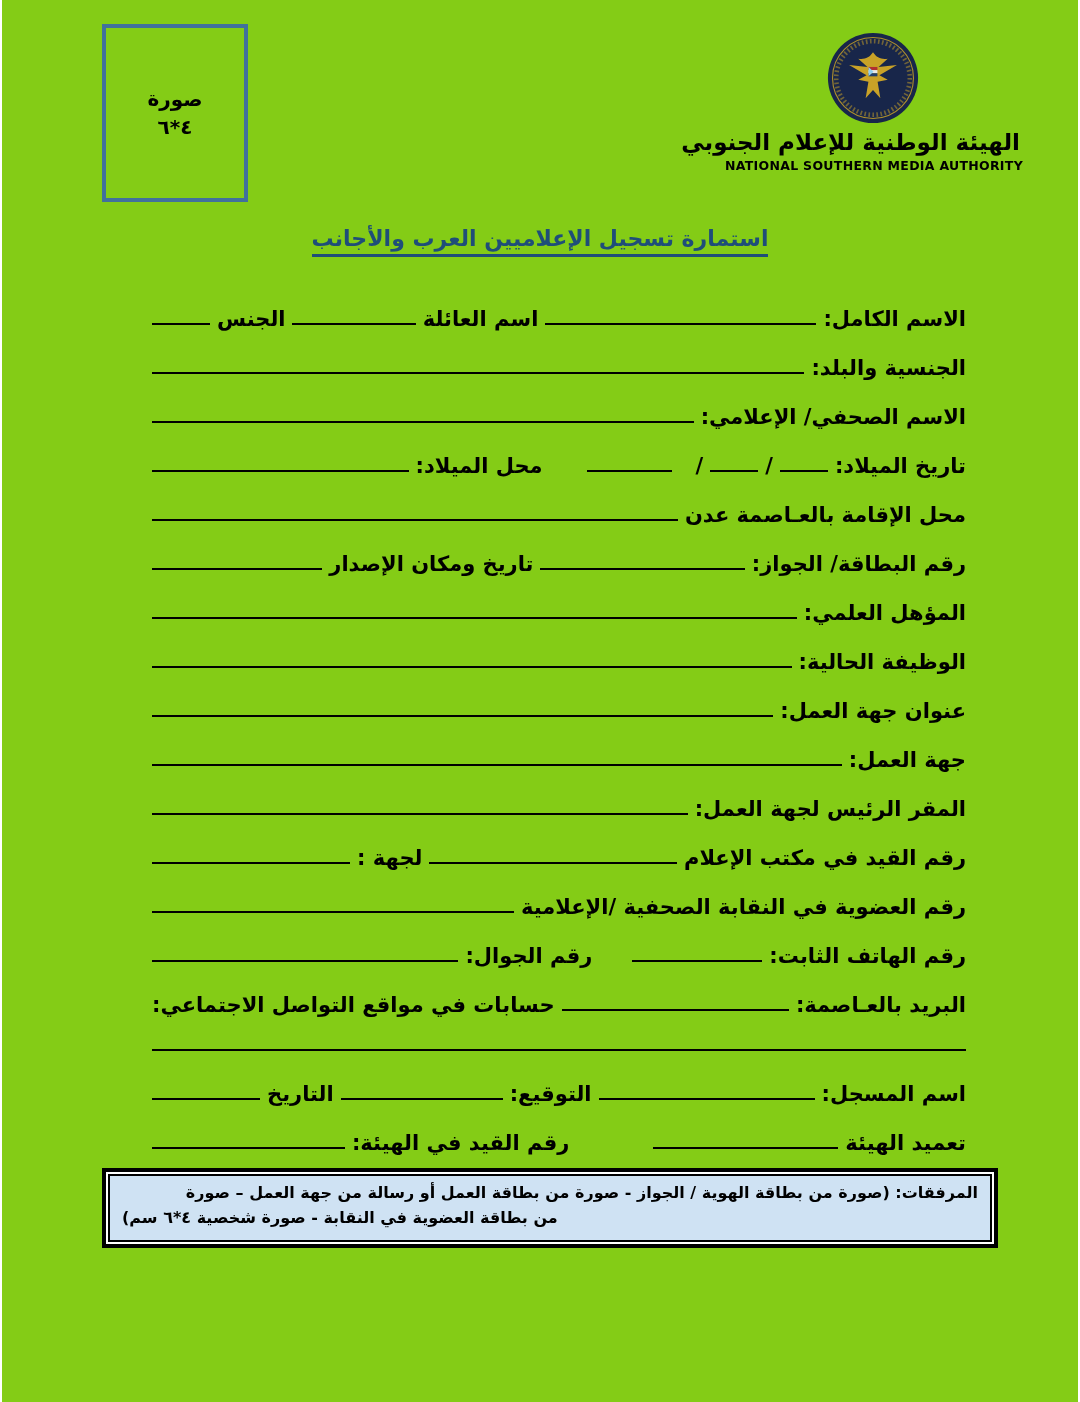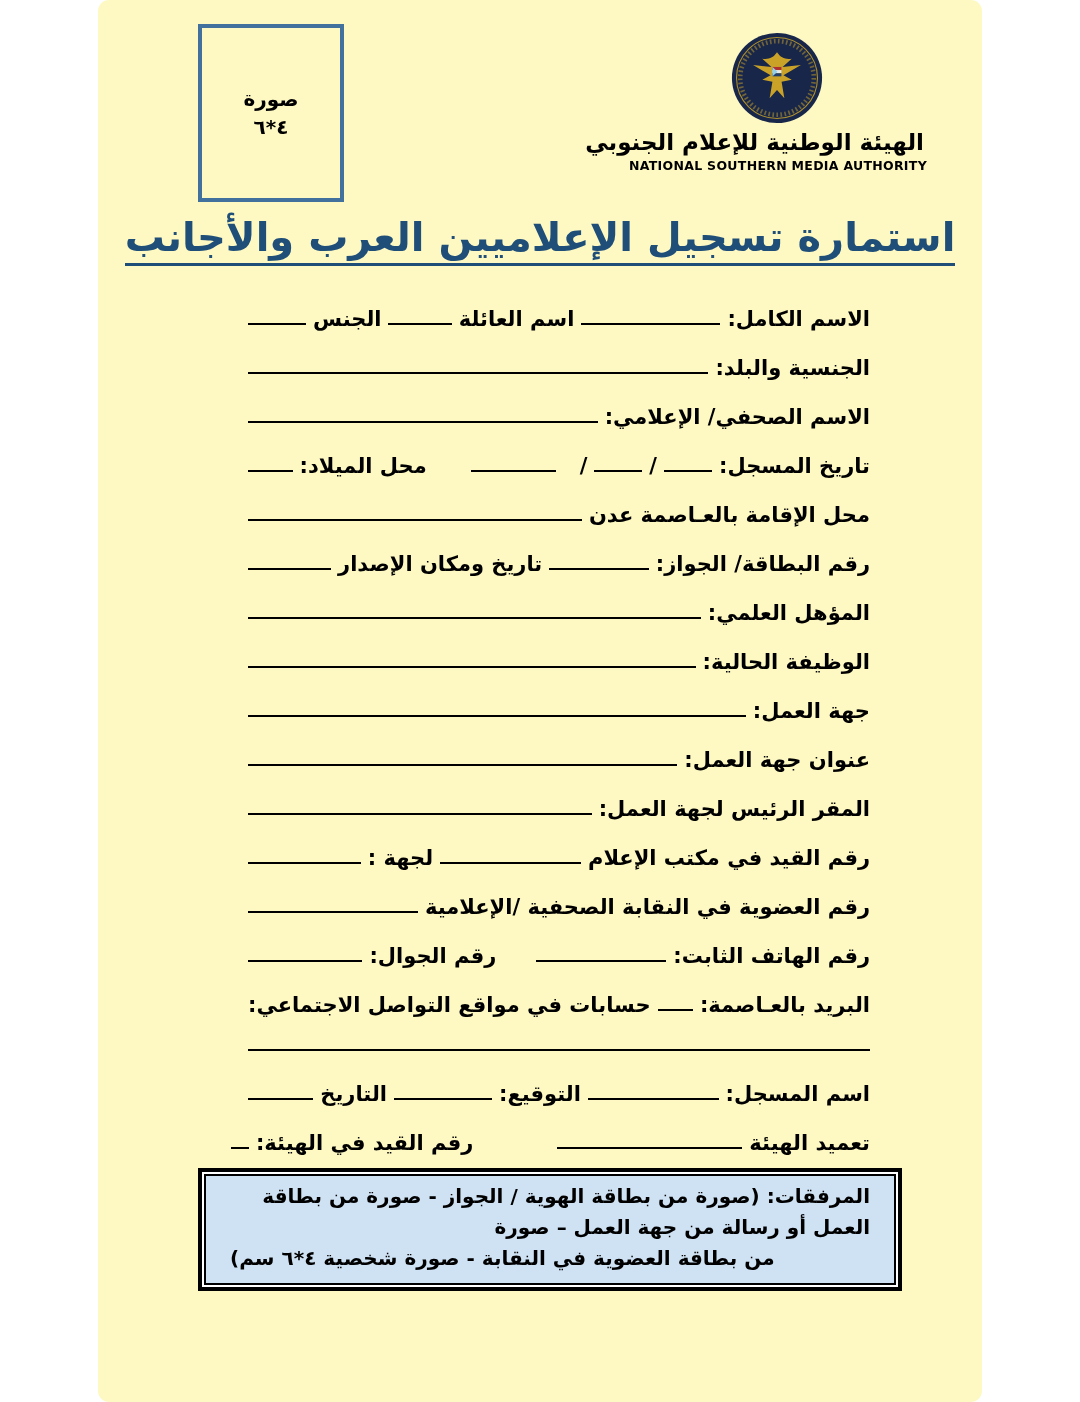--- a/index.html
+++ b/index.html
@@ -3,51 +3,51 @@
 <meta charset="utf-8">
 <style>
   :root{
     --title-color:#1F4E79;
     --photo-border:#41719C;
     --attach-bg:#CFE2F3;
     --ink:#000;
   }
   html,body{margin:0;padding:0;background:#fff;}
   .page{
-    position:relative;width:884px;height:1402px;background:#fef9c3;
-    font-family:"DejaVu Sans",sans-serif;color:var(--ink);overflow:hidden;margin:0 auto;border-radius:11px;
+    position:relative;width:1076px;height:1402px;background:#84cc16;
+    font-family:"DejaVu Sans",sans-serif;color:var(--ink);overflow:hidden;margin:0 auto;
   }
   
   .photo-box{
     position:absolute;left:100px;top:24px;width:138px;height:170px;
     border:4px solid var(--photo-border);
     display:flex;flex-direction:column;align-items:center;justify-content:center;
     font-weight:bold;font-size:20px;line-height:1.4;
   }
   
   .logo-block{position:absolute;top:32px;right:58px;width:295px;text-align:center;}
   .seal{display:block;margin:0 auto 5px;}
   .logo-arabic{font-size:23px;font-weight:bold;white-space:nowrap;}
   .logo-english{font-size:12.5px;font-weight:bold;letter-spacing:.3px;margin-top:3px;white-space:nowrap;}
   
   .title-wrap{position:absolute;top:214px;left:0;right:0;text-align:center;}
   .form-title{
-    display:inline-block;margin:0;font-size:40px;font-weight:bold;
+    display:inline-block;margin:12px;font-size:22px;font-weight:bold;
     color:var(--title-color);border-bottom:3px solid var(--title-color);padding-bottom:3px;
   }
   
   .form{position:absolute;top:283px;right:112px;left:150px;}
   .form-row{display:flex;align-items:flex-end;height:49px;gap:7px;}
   .lbl{font-size:21px;font-weight:bold;white-space:nowrap;line-height:1.25;}
   .slash{font-size:21px;font-weight:bold;line-height:1.25;}
   .fill-line{height:0;border-bottom:2.2px solid var(--ink);align-self:flex-end;margin-bottom:7px;min-width:18px;}
   .gap{flex:0 0 auto;}
   
   .attach-outer{position:absolute;left:100px;right:80px;top:1168px;border:4px solid var(--ink);background:#fff;padding:2px;}
-  .attach-inner{border:2px solid var(--ink);background:var(--attach-bg);padding:5px 24px 9px;font-size:20px;font-weight:bold;line-height:1.55;}
+  .attach-inner{border:2px solid var(--ink);background:var(--attach-bg);padding:5px 12px 9px;font-size:16px;font-weight:bold;line-height:1.55;}
   .attach-line1{text-align:right;}
   .attach-line2{text-align:left;}
 </style>
 </head>
 <body>
 
 <div class="page">
 
   <div class="photo-box" dir="rtl">
     <div>صورة</div>
@@ -84,21 +84,21 @@
       </div>
       <div class="form-row">
         <span class="lbl">الجنسية والبلد:</span>
         <span class="fill-line" style="flex: 1 1 0px;"></span>
       </div>
       <div class="form-row">
         <span class="lbl">الاسم الصحفي/ الإعلامي:</span>
         <span class="fill-line" style="flex: 1 1 0px;"></span>
       </div>
       <div class="form-row">
-        <span class="lbl">تاريخ المسجل:</span>
+        <span class="lbl">تاريخ الميلاد:</span>
         <span class="fill-line" style="flex: 0 0 48px;"></span>
         <span class="slash">/</span>
         <span class="fill-line" style="flex: 0 0 48px;"></span>
         <span class="slash">/</span>
         <span class="gap" style="width: 10px;"></span>
         <span class="fill-line" style="flex: 0 0 85px;"></span>
         <span class="gap" style="width: 30px;"></span>
         <span class="lbl">محل الميلاد:</span>
         <span class="fill-line" style="flex: 1 1 0px;"></span>
       </div>
@@ -114,25 +114,25 @@
       </div>
       <div class="form-row">
         <span class="lbl">المؤهل العلمي:</span>
         <span class="fill-line" style="flex: 1 1 0px;"></span>
       </div>
       <div class="form-row">
         <span class="lbl">الوظيفة الحالية:</span>
         <span class="fill-line" style="flex: 1 1 0px;"></span>
       </div>
       <div class="form-row">
-        <span class="lbl">جهة العمل:</span>
+        <span class="lbl">عنوان جهة العمل:</span>
         <span class="fill-line" style="flex: 1 1 0px;"></span>
       </div>
       <div class="form-row">
-        <span class="lbl">عنوان جهة العمل:</span>
+        <span class="lbl">جهة العمل:</span>
         <span class="fill-line" style="flex: 1 1 0px;"></span>
       </div>
       <div class="form-row">
         <span class="lbl">المقر الرئيس لجهة العمل:</span>
         <span class="fill-line" style="flex: 1 1 0px;"></span>
       </div>
       <div class="form-row">
         <span class="lbl">رقم القيد في مكتب الإعلام</span>
         <span class="fill-line" style="flex: 1.25 1 0px;"></span>
         <span class="lbl">لجهة :</span>

